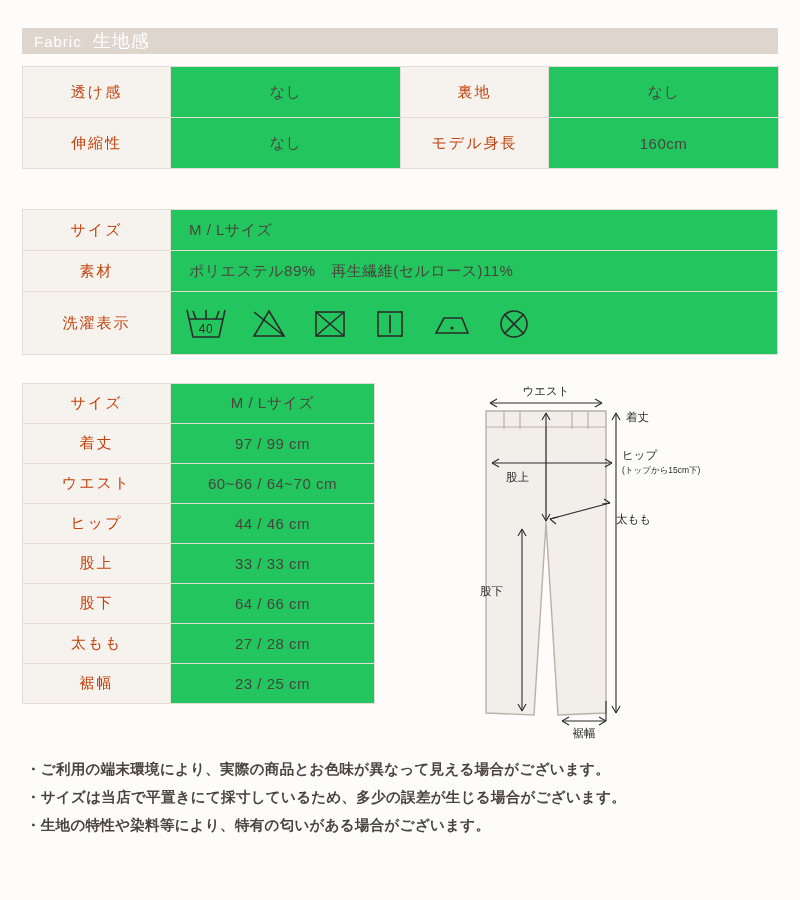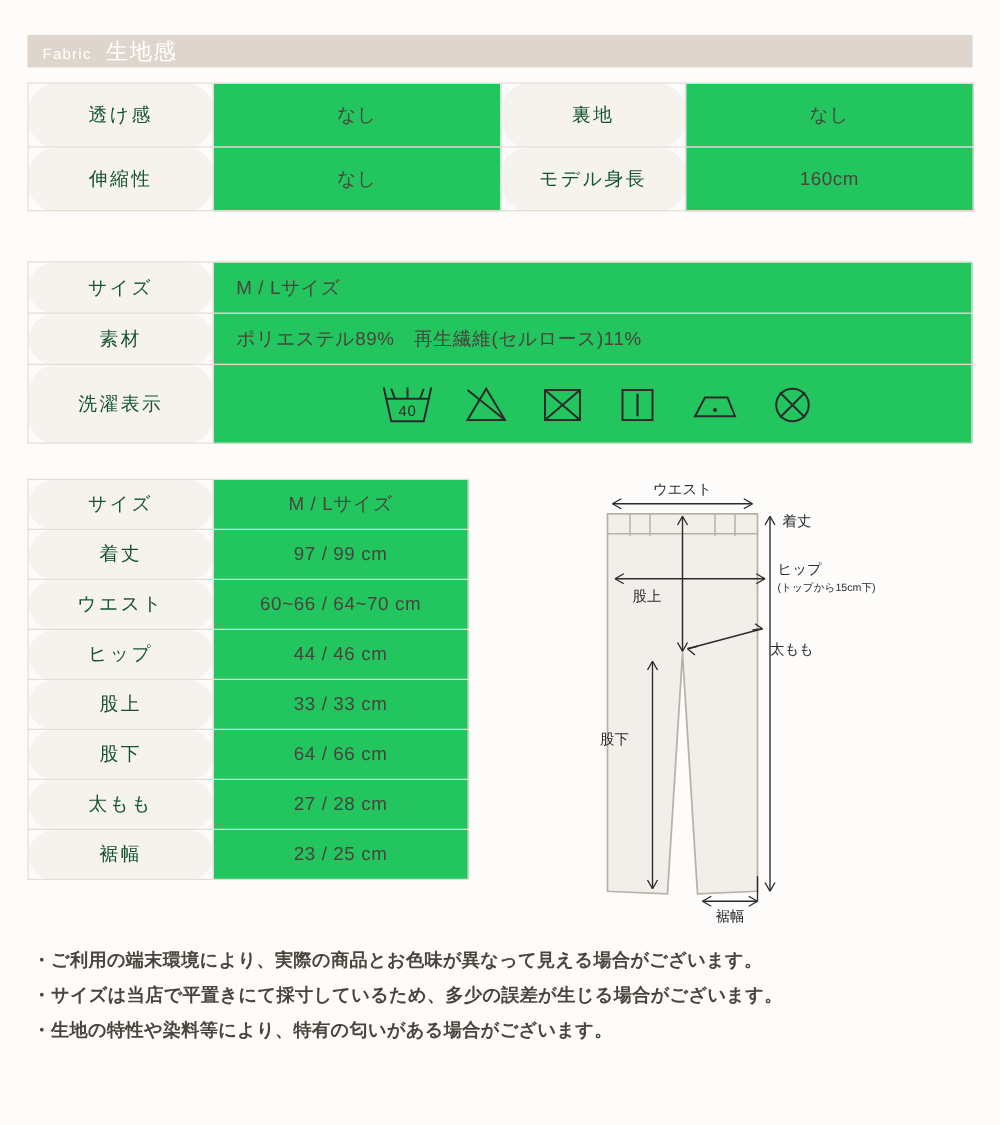--- a/index.html
+++ b/index.html
@@ -26,21 +26,21 @@
   .section-bar {
     background: #ded6cd;
     color: #ffffff;
     height: 26px;
     line-height: 26px;
     font-size: 15px;
     letter-spacing: 1px;
     padding-left: 12px;
     box-sizing: border-box;
   }
-  .section-bar .en { font-size: 12px; }
+  .section-bar .en { font-size: 15px; }
   .section-bar .jp { font-size: 18px; margin-left: 6px; }
 
   .sp-28 { height: 28px; }
   .sp-12 { height: 12px; }
 
   
   table {
     border-collapse: collapse;
     width: 100%;
     table-layout: fixed;
@@ -49,23 +49,22 @@
     border: 1px solid #e3ddd6;
     height: 48px;
     font-size: 15px;
     text-align: center;
     color: #4a443d;
     padding: 0 4px;
     letter-spacing: 0.5px;
   }
   td.label {
     background: #f6f2ee;
-    color: #14532d;
+    color: #c2410c;
     letter-spacing: 2px;
-    border-radius: 22px;
   }
   td.val { background: #22c55e; }
 
   
   .fabric-table td { height: 50px; }
   .fabric-table col.c1 { width: 148px; }
   .fabric-table col.c2 { width: 230px; }
   .fabric-table col.c3 { width: 148px; }
   .fabric-table col.c4 { width: 230px; }
 
@@ -73,21 +72,20 @@
   .spec-table td { height: 40px; text-align: left; padding-left: 18px; }
   .spec-table td.label { text-align: center; padding-left: 4px; }
   .spec-table col.c1 { width: 148px; }
   .spec-table td.wash { height: 62px; padding-left: 14px; }
 
   
   .wash-icons {
     display: flex;
     align-items: center;
     gap: 22px;
-    justify-content: center;
   }
   .wash-icons svg { display: block; }
 
   
   .lower {
     display: flex;
     align-items: flex-start;
   }
   .meas-wrap { width: 352px; }
   .meas-table col.c1 { width: 148px; }

